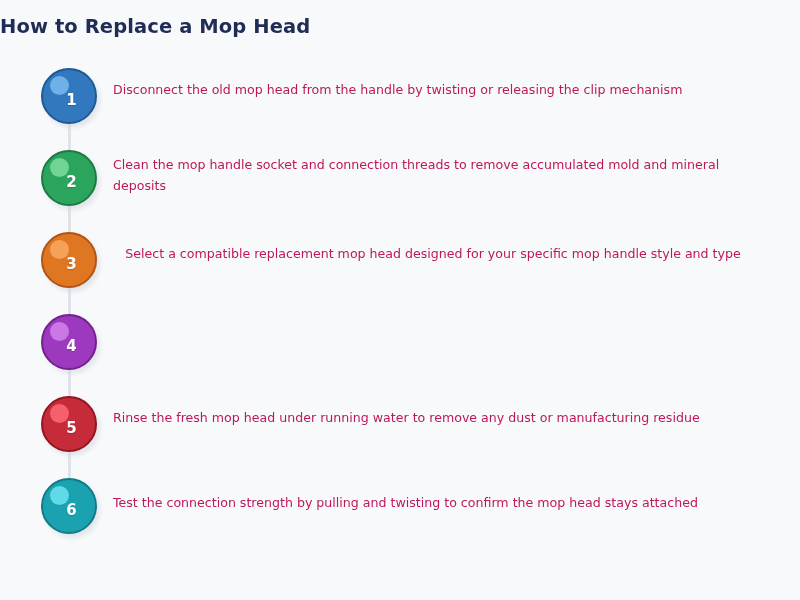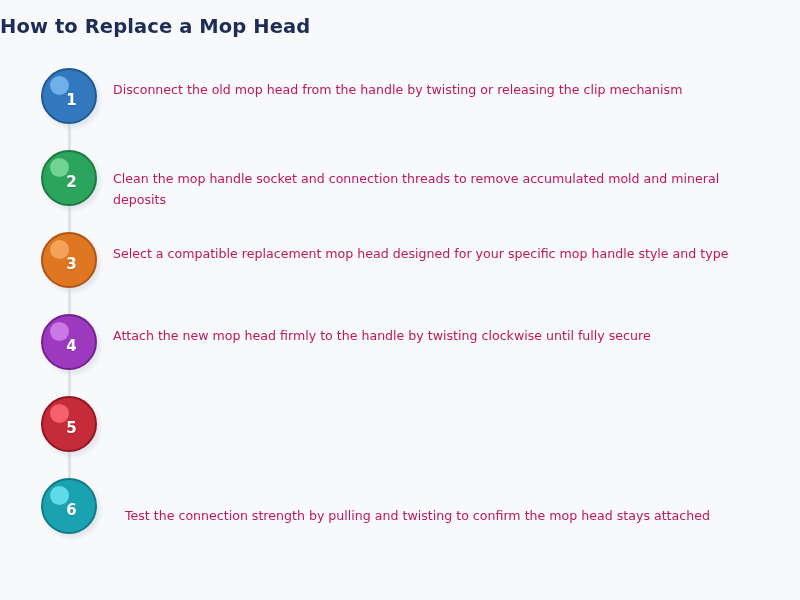--- a/index.html
+++ b/index.html
@@ -141,53 +141,53 @@
       <div class="step-text" style="top: 11px;">Disconnect the old mop head from the handle by twisting or releasing the clip mechanism</div>
     </div>
     <div class="connector" style="top: 204px; height: 30px;"></div>
     <div class="step" style="top: 150px;">
       <div class="marker">
         <div class="marker-shadow"></div>
         <div class="marker-disc" style="background: rgb(43, 164, 93); border-color: rgb(29, 122, 67);"></div>
         <div class="marker-highlight" style="background: rgb(111, 212, 148);"></div>
         <div class="marker-number">2</div>
       </div>
-      <div class="step-text" style="top: 18px;">Clean the mop handle socket and connection threads to remove accumulated mold and mineral deposits</div>
+      <div class="step-text" style="top: 4px;">Clean the mop handle socket and connection threads to remove accumulated mold and mineral deposits</div>
     </div>
     <div class="connector" style="top: 286px; height: 30px;"></div>
     <div class="step" style="top: 232px;">
       <div class="marker">
         <div class="marker-shadow"></div>
         <div class="marker-disc" style="background: rgb(223, 119, 34); border-color: rgb(179, 84, 20);"></div>
         <div class="marker-highlight" style="background: rgb(245, 162, 89);"></div>
         <div class="marker-number">3</div>
       </div>
-      <div class="step-text" style="top: 11px;">Select a compatible replacement mop head designed for your specific mop handle style and type</div>
+      <div class="step-text" style="top: 11px; text-align: center;">Select a compatible replacement mop head designed for your specific mop handle style and type</div>
     </div>
     <div class="connector" style="top: 368px; height: 30px;"></div>
     <div class="step" style="top: 314px;">
       <div class="marker">
         <div class="marker-shadow"></div>
         <div class="marker-disc" style="background: rgb(156, 57, 191); border-color: rgb(116, 33, 143);"></div>
         <div class="marker-highlight" style="background: rgb(202, 120, 230);"></div>
         <div class="marker-number">4</div>
       </div>
-      <div class="step-text" style="top: 11px;">Attach the new mop head firmly to the handle by twisting clockwise until fully secure</div>
     </div>
     <div class="connector" style="top: 450px; height: 30px;"></div>
     <div class="step" style="top: 396px;">
       <div class="marker">
         <div class="marker-shadow"></div>
         <div class="marker-disc" style="background: rgb(197, 43, 56); border-color: rgb(149, 22, 34);"></div>
         <div class="marker-highlight" style="background: rgb(244, 97, 108);"></div>
         <div class="marker-number">5</div>
       </div>
+      <div class="step-text" style="top: 11px;">Rinse the fresh mop head under running water to remove any dust or manufacturing residue</div>
     </div>
     <div class="step" style="top: 478px;">
       <div class="marker">
         <div class="marker-shadow"></div>
         <div class="marker-disc" style="background: rgb(27, 162, 176); border-color: rgb(17, 123, 135);"></div>
         <div class="marker-highlight" style="background: rgb(95, 219, 232);"></div>
         <div class="marker-number">6</div>
       </div>
-      <div class="step-text" style="top: 27px; margin-left: 12px;">Test the connection strength by pulling and twisting to confirm the mop head stays attached</div>
+      <div class="step-text" style="top: 14px;">Test the connection strength by pulling and twisting to confirm the mop head stays attached</div>
     </div>
   </div>
 
 </body></html>

